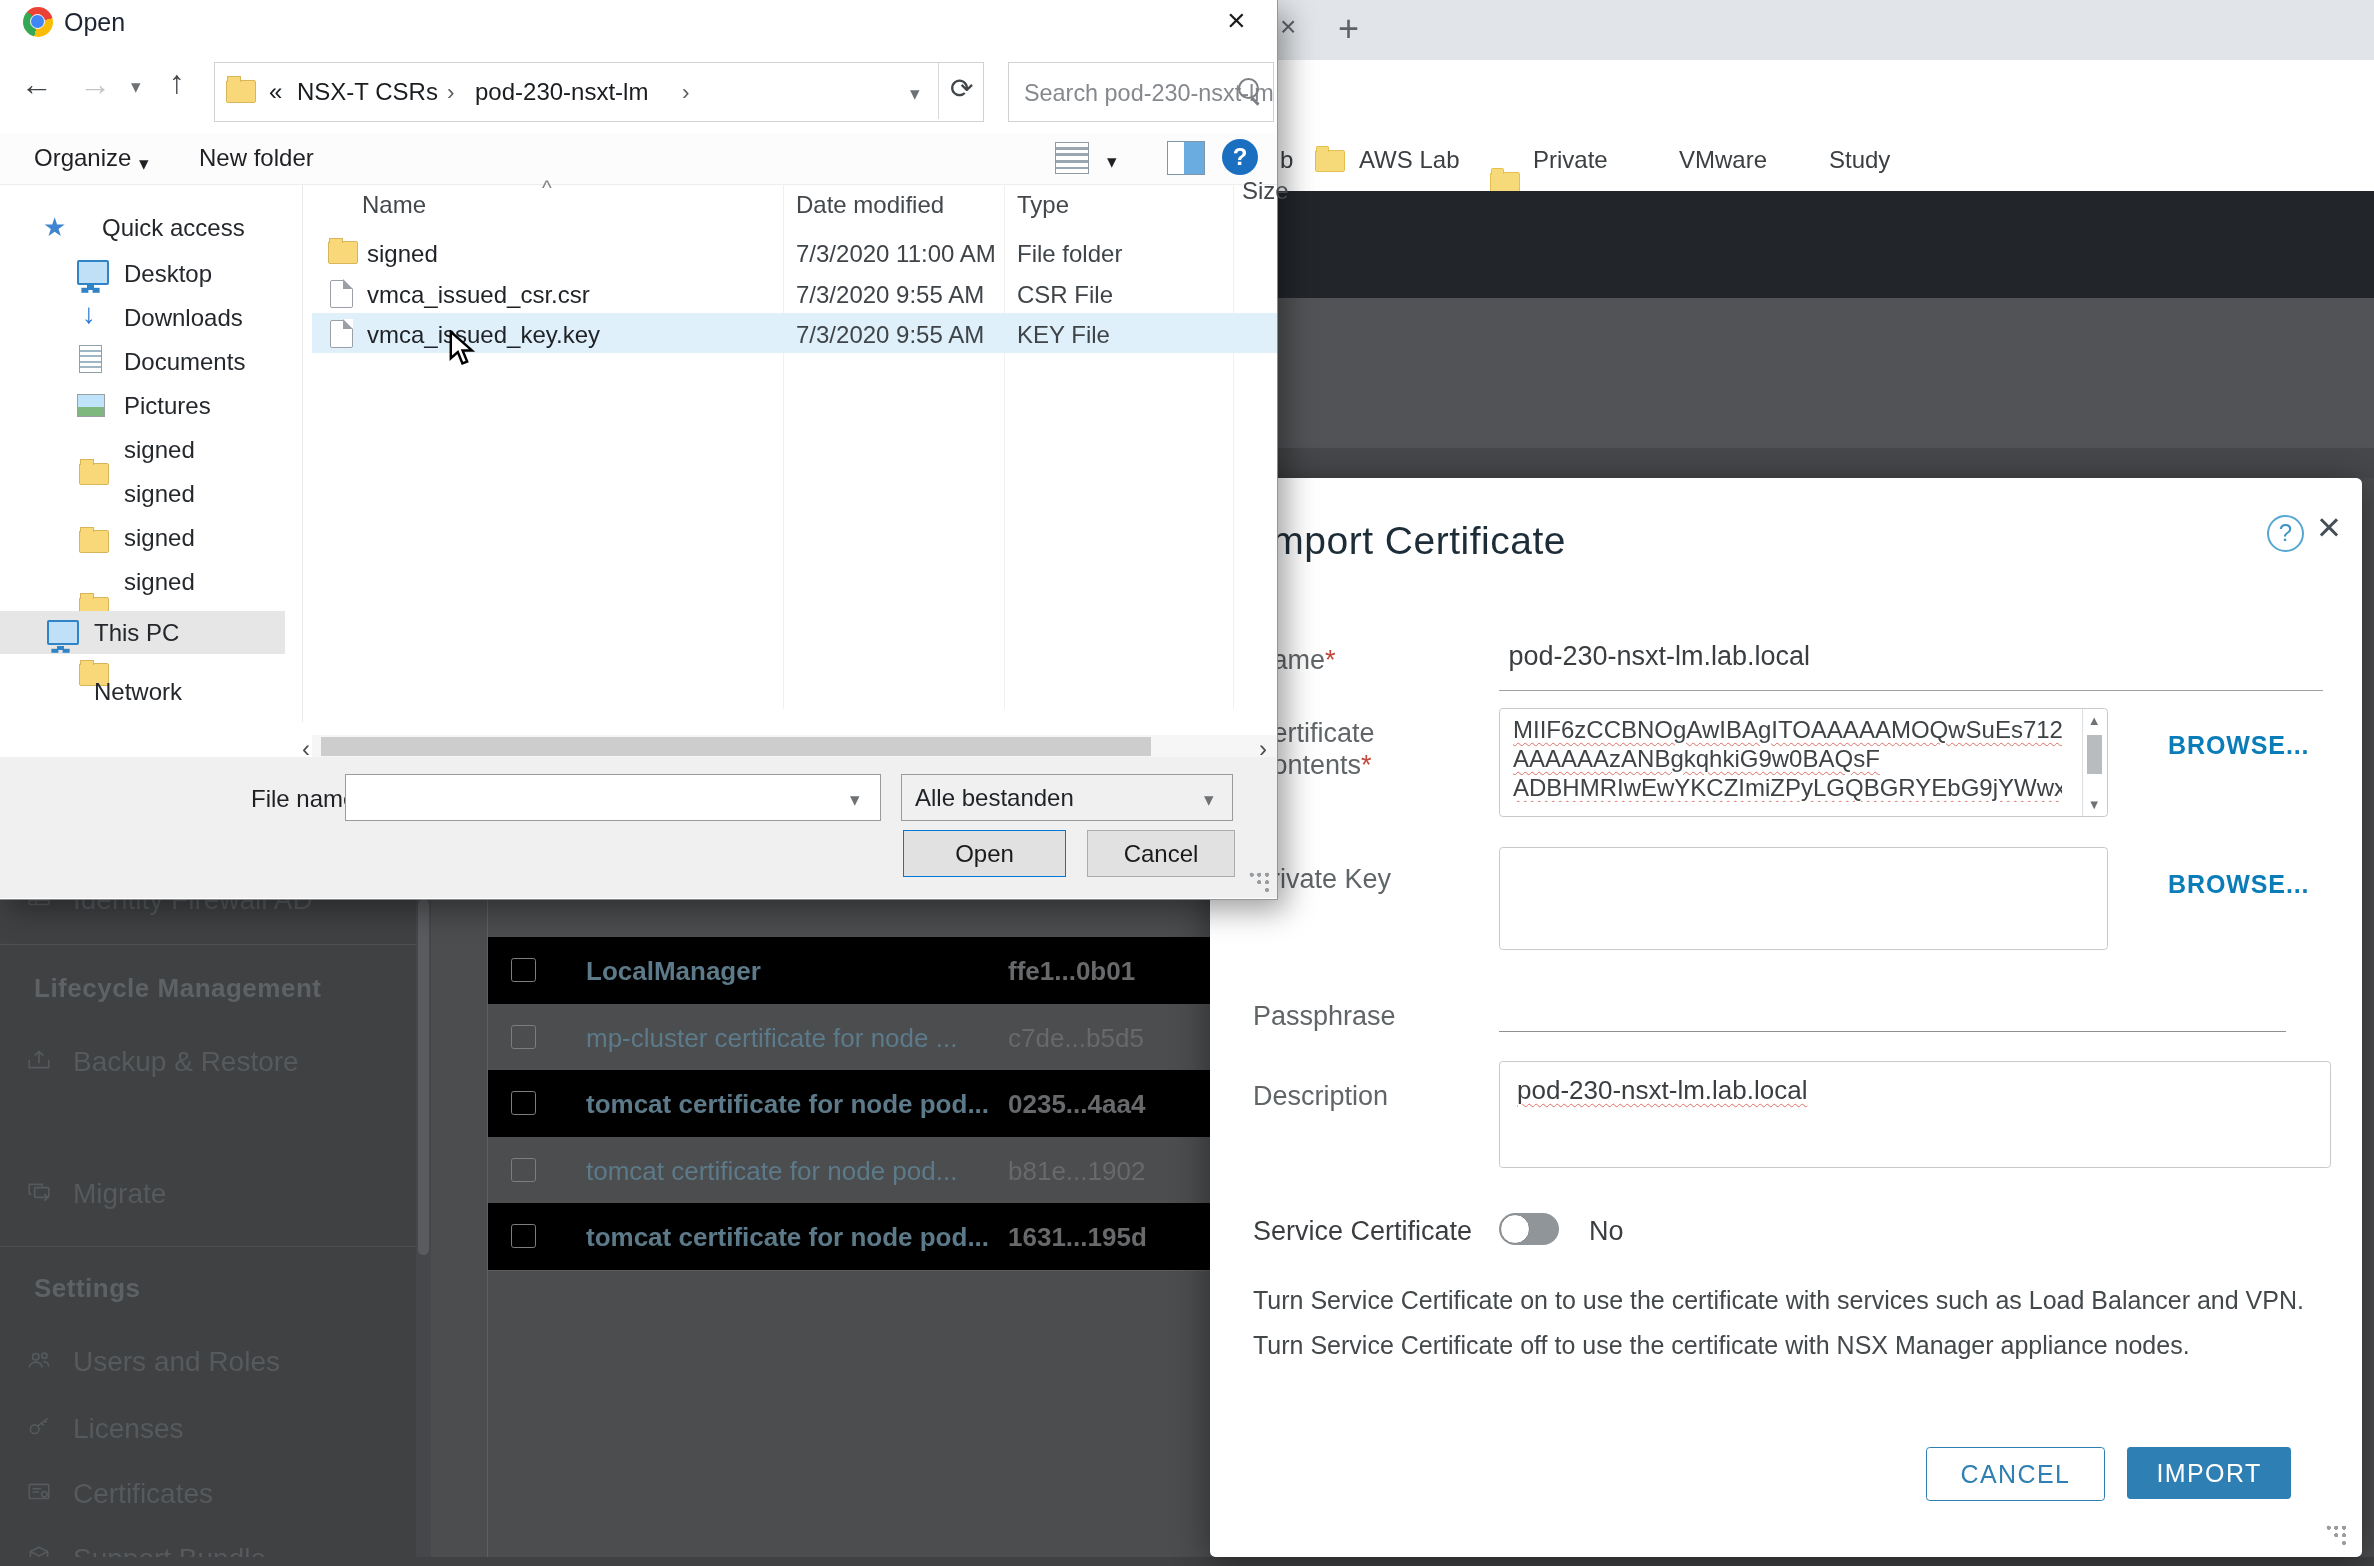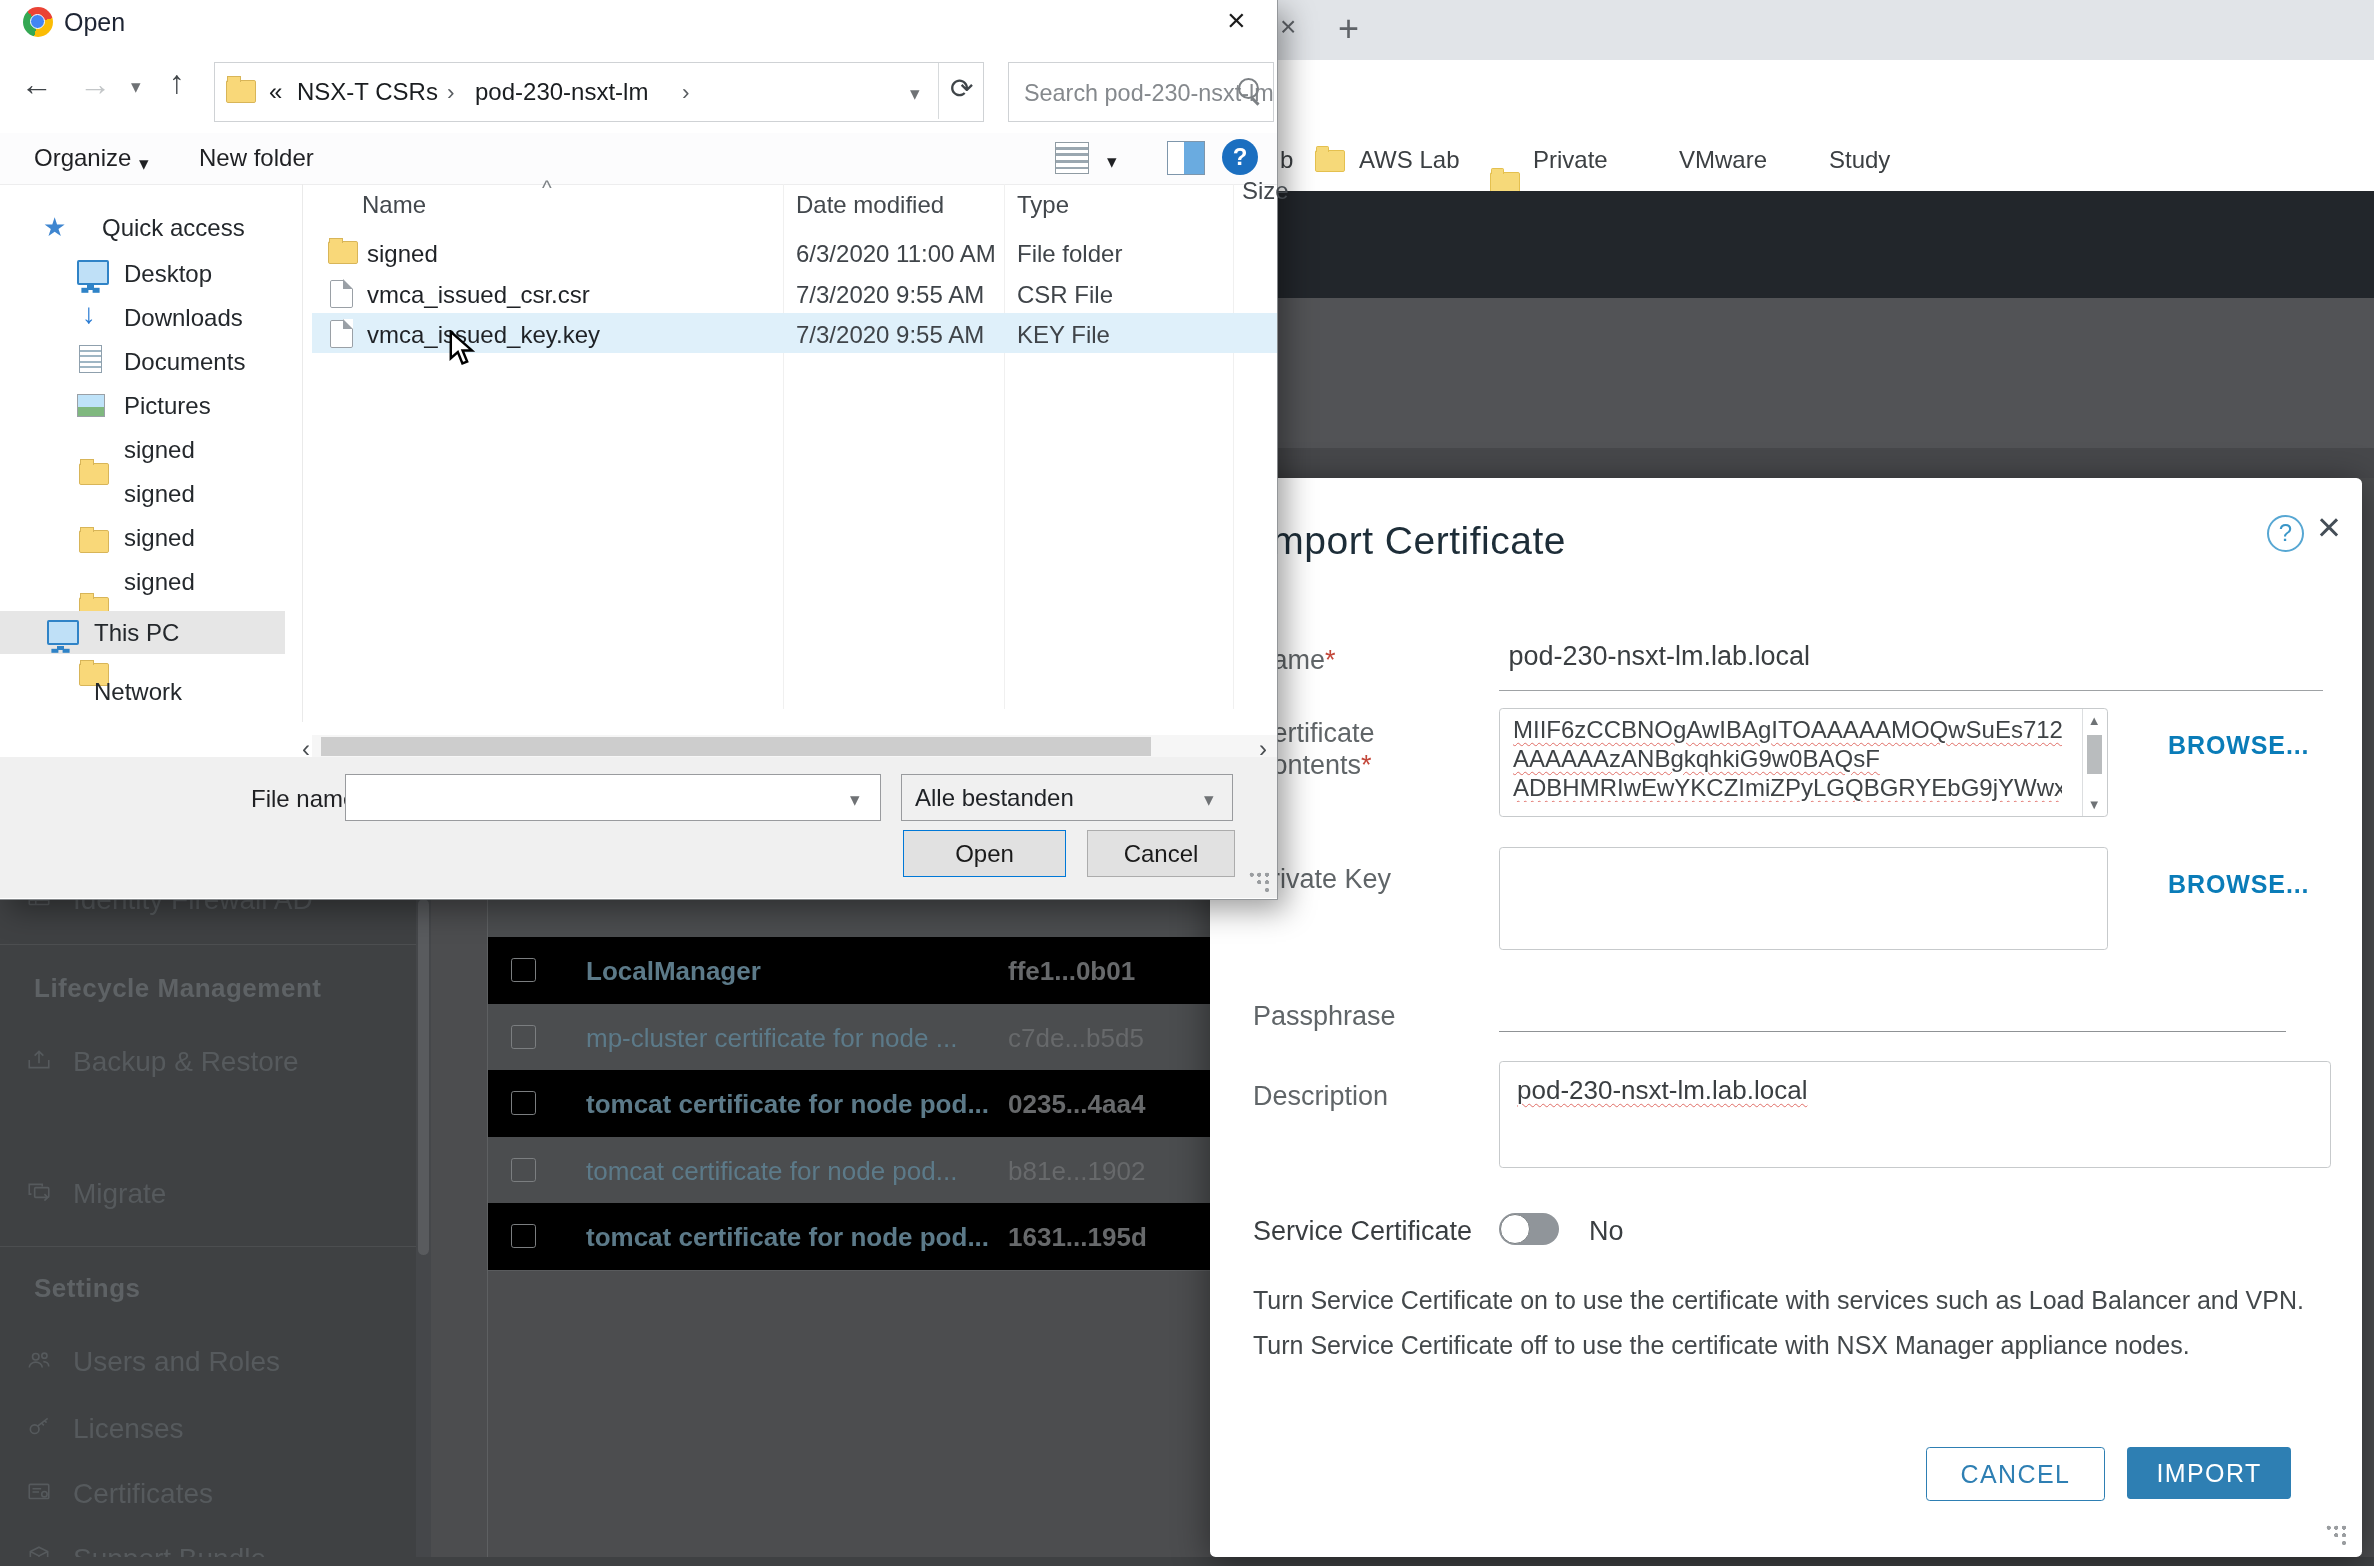--- a/index.html
+++ b/index.html
@@ -377,21 +377,21 @@
     <div class="abs colhead" style="left:796px;top:191px;">Date modified</div>
     <div class="abs colhead" style="left:1017px;top:191px;">Type</div>
     <div class="abs colhead" style="left:1242px;top:177px;">Size</div>
     <div class="abs" style="left:783px;top:184px;width:0.9px;height:525px;background:#f0f0f0;"></div>
     <div class="abs" style="left:1004px;top:184px;width:0.9px;height:525px;background:#f0f0f0;"></div>
     <div class="abs" style="left:1233px;top:184px;width:0.9px;height:525px;background:#f0f0f0;"></div>
 
     <div class="abs" style="left:312px;top:232px;width:965px;height:40px;">
       <div class="winfolder abs" style="left:16px;top:9.4px;"></div>
       <span class="abs cell" style="left:55px;top:7.5px;">signed</span>
-      <span class="abs cell" style="left:484px;top:7.5px;color:#3f4449;">6/3/2020 11:00 AM</span>
+      <span class="abs cell" style="left:484px;top:7.5px;color:#3f4449;">7/3/2020 11:00 AM</span>
       <span class="abs cell" style="left:705px;top:7.5px;color:#3f4449;">File folder</span>
     </div>
     <div class="abs" style="left:312px;top:273px;width:965px;height:40px;">
       <div class="filedoc abs" style="left:18px;top:6.6px;"></div>
       <span class="abs cell" style="left:55px;top:7.5px;">vmca_issued_csr.csr</span>
       <span class="abs cell" style="left:484px;top:7.5px;color:#3f4449;">7/3/2020 9:55 AM</span>
       <span class="abs cell" style="left:705px;top:7.5px;color:#3f4449;">CSR File</span>
     </div>
     <div class="abs selrow" style="left:312px;top:313px;width:965px;height:40px;">
       <div class="filedoc abs" style="left:18px;top:6.6px;"></div>

